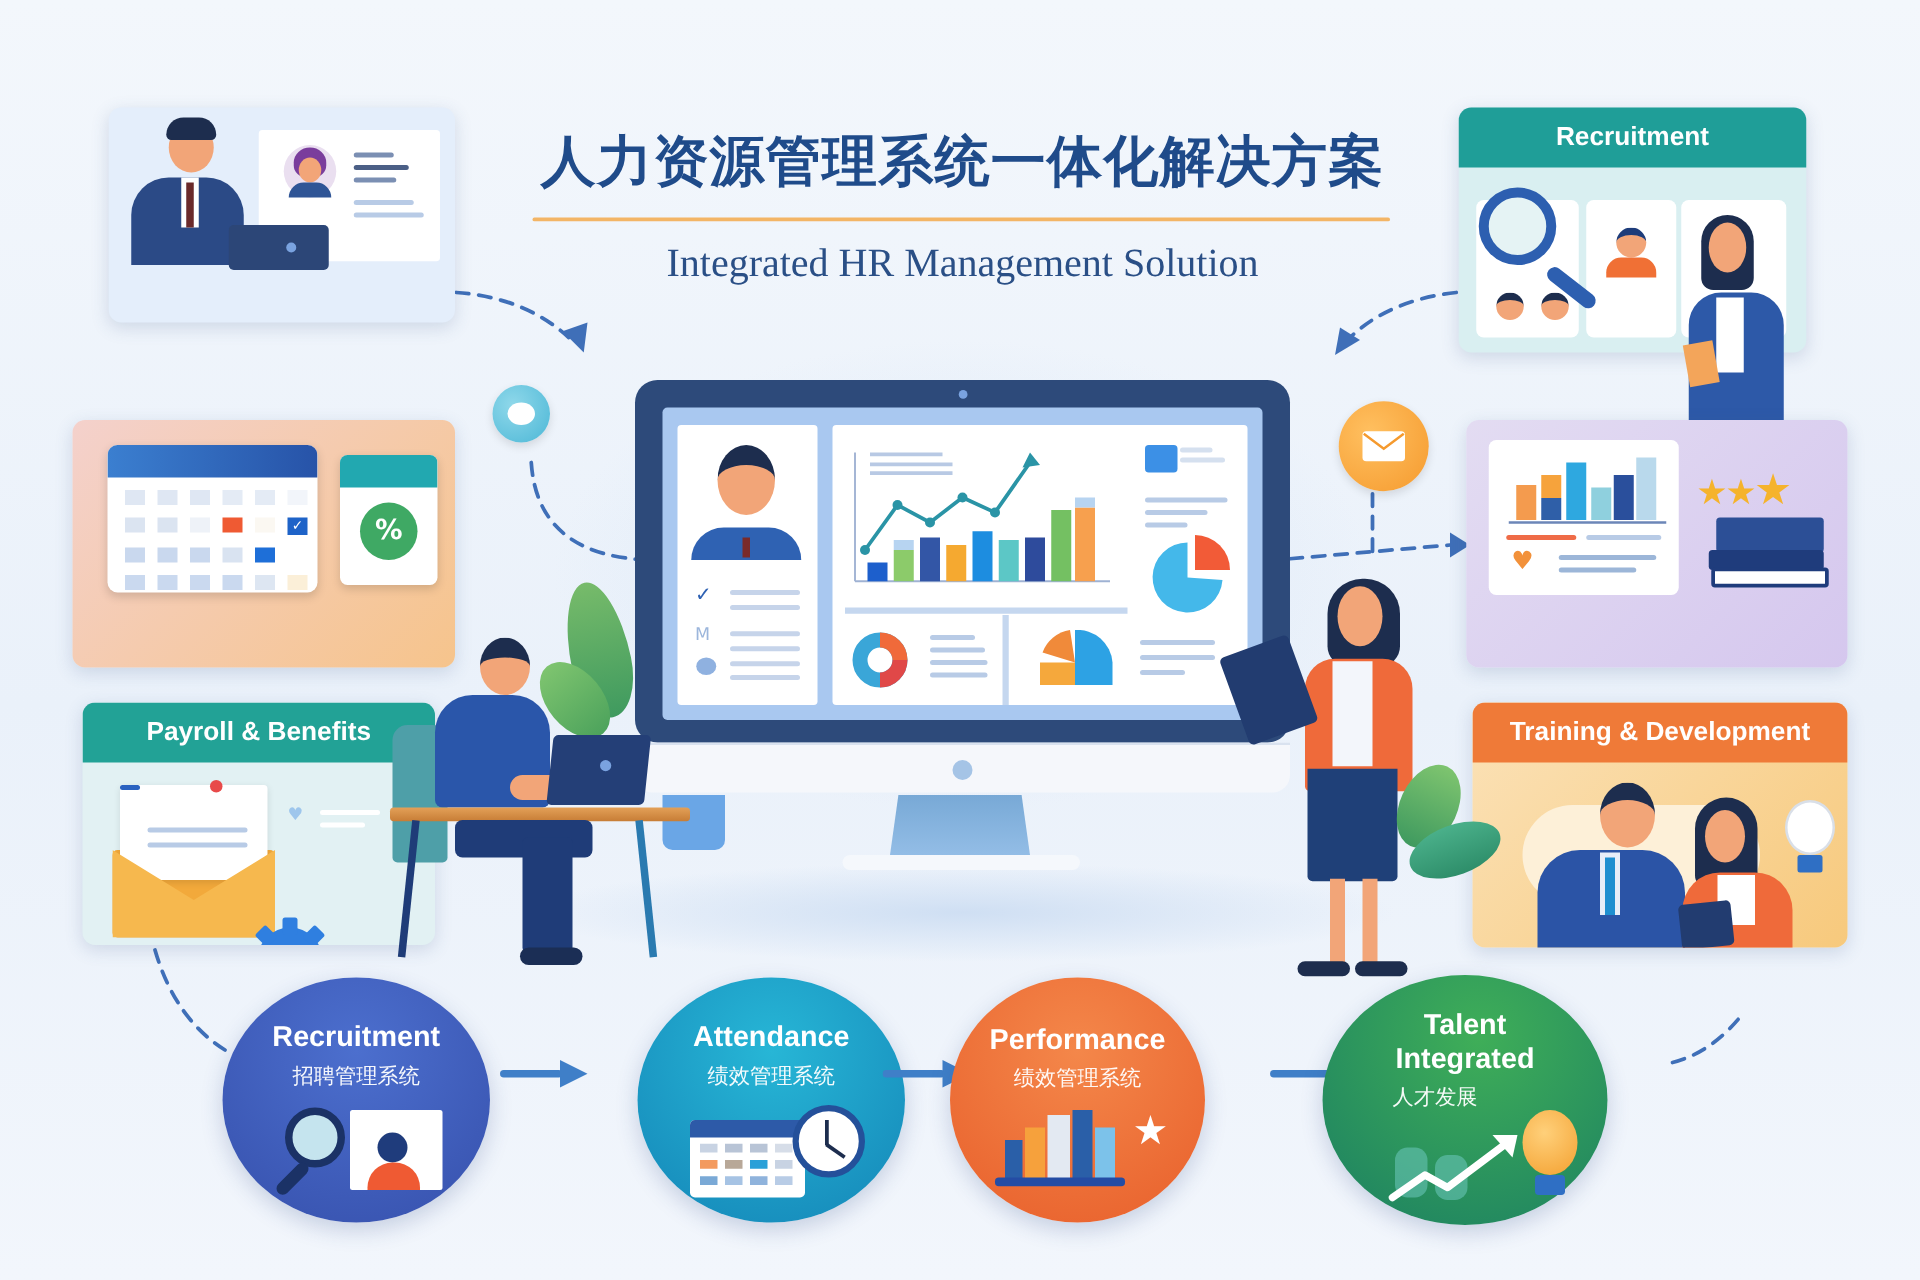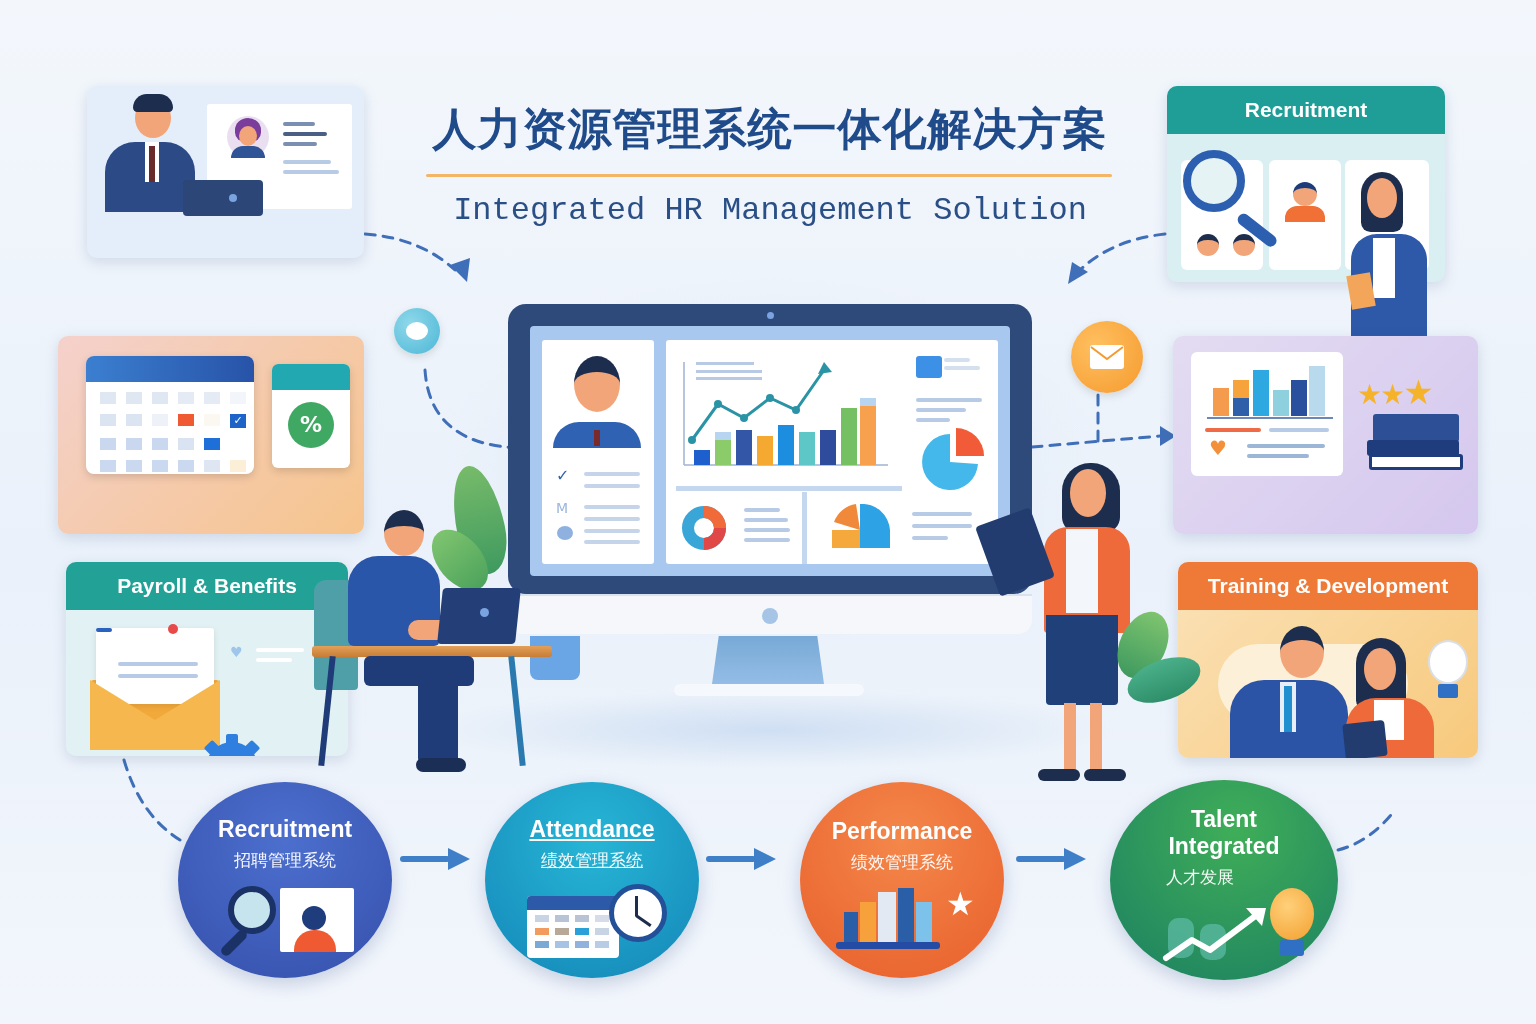--- a/index.html
+++ b/index.html
@@ -14,21 +14,21 @@
   
   .title-cn {
     left: 400px; top: 100px; width: 740px; text-align: center;
     font-size: 44px; font-weight: bold; color: #1f4b8a; letter-spacing: 1px;
   }
   .title-rule {
     left: 426px; top: 174px; width: 686px; height: 3px; background: #f3b566; border-radius: 2px;
   }
   .title-en {
     left: 400px; top: 192px; width: 740px; text-align: center;
-    font-size: 32px; color: #2a4f86; font-family: Liberation Mono, monospace;
+    font-size: 32px; color: #2a4f86; font-family: Liberation Serif, serif;
   }
 
   
   .card {
     border-radius: 10px; overflow: hidden;
     box-shadow: 0 4px 14px rgba(60, 90, 140, 0.18);
   }
   .card-head {
     height: 48px; display: flex; align-items: center; justify-content: center;
     color: #fff; font-size: 21px; font-weight: bold; font-family: "Liberation Sans", sans-serif;
@@ -388,21 +388,21 @@
   </div>
 </div>
 
 <div class="abs" style="left:400px;top:846px;">
   <svg width="72" height="26" viewBox="0 0 72 26">
       <rect x="0" y="10" width="50" height="6" rx="3" fill="#3f7fc8"></rect>
       <polygon points="48,2 70,13 48,24" fill="#3f7fc8"></polygon>
     </svg>
 </div>
 
-<div class="abs step" style="left:485px;top:782px;width:214px;height:196px;background:radial-gradient(circle at 50% 30%,#27b6d6,#1486b8);text-decoration:underline;">
+<div class="abs step" style="left:510px;top:782px;width:214px;height:196px;background:radial-gradient(circle at 50% 30%,#27b6d6,#1486b8);">
   <div style="padding-top:34px;">
     <div class="step-en">Attendance</div>
     <div class="step-cn">绩效管理系统</div>
   </div>
   <div class="abs" style="left:42px;top:102px;width:150px;height:80px;">
     <div class="abs" style="left:0;top:12px;width:92px;height:62px;background:#fff;border-radius:4px;overflow:hidden;">
       <div style="height:14px;background:#2d5aa8;"></div>
       <div style="display:grid;grid-template-columns:repeat(4,14px);gap:6px;padding:5px 8px;">
         <span style="height:7px;background:#c8d3e3"></span>
           <span style="height:7px;background:#b8c4d6"></span>
@@ -424,21 +424,21 @@
   </div>
 </div>
 
 <div class="abs" style="left:706px;top:846px;">
   <svg width="72" height="26" viewBox="0 0 72 26">
       <rect x="0" y="10" width="50" height="6" rx="3" fill="#3f7fc8"></rect>
       <polygon points="48,2 70,13 48,24" fill="#3f7fc8"></polygon>
     </svg>
 </div>
 
-<div class="abs step" style="left:800px;top:782px;width:204px;height:196px;background:radial-gradient(circle at 50% 30%,#f4874a,#e85f2b);">
+<div class="abs step" style="left:760px;top:782px;width:204px;height:196px;background:radial-gradient(circle at 50% 30%,#f4874a,#e85f2b);">
   <div style="padding-top:36px;">
     <div class="step-en">Performance</div>
     <div class="step-cn">绩效管理系统</div>
   </div>
   <div class="abs" style="left:34px;top:106px;width:150px;height:70px;">
     <div class="abs" style="left:10px;top:24px;width:14px;height:32px;background:#2a5fa8;"></div>
     <div class="abs" style="left:26px;top:14px;width:16px;height:42px;background:#f6a13c;"></div>
     <div class="abs" style="left:44px;top:4px;width:18px;height:52px;background:#e3e9f2;"></div>
     <div class="abs" style="left:64px;top:0px;width:16px;height:56px;background:#2a5fa8;"></div>
     <div class="abs" style="left:82px;top:14px;width:16px;height:42px;background:#7cc2ea;"></div>
@@ -447,21 +447,21 @@
   </div>
 </div>
 
 <div class="abs" style="left:1016px;top:846px;">
   <svg width="72" height="26" viewBox="0 0 72 26">
       <rect x="0" y="10" width="50" height="6" rx="3" fill="#3f7fc8"></rect>
       <polygon points="48,2 70,13 48,24" fill="#3f7fc8"></polygon>
     </svg>
 </div>
 
-<div class="abs step" style="left:1110px;top:780px;width:228px;height:200px;background:radial-gradient(circle at 55% 25%,#3fae58,#1b7f62);">
+<div class="abs step" style="left:1058px;top:780px;width:228px;height:200px;background:radial-gradient(circle at 55% 25%,#3fae58,#1b7f62);">
   <div style="padding-top:26px;">
     <div class="step-en">Talent</div>
     <div class="step-en">Integrated</div>
     <div class="step-cn" style="text-align:left;padding-left:56px;">人才发展</div>
   </div>
   <div class="abs" style="left:52px;top:118px;width:170px;height:74px;">
     <div class="abs" style="left:6px;top:20px;width:26px;height:40px;background:rgba(110,200,190,.55);border-radius:10px;"></div>
     <div class="abs" style="left:38px;top:26px;width:26px;height:36px;background:rgba(110,200,190,.55);border-radius:10px;"></div>
     <svg class="abs" style="left:0;top:6px;" width="110" height="60" viewBox="0 0 110 60">
         <polyline points="4,54 30,36 48,46 96,10" fill="none" stroke="#fff" stroke-width="6" stroke-linecap="round" stroke-linejoin="round"></polyline>

